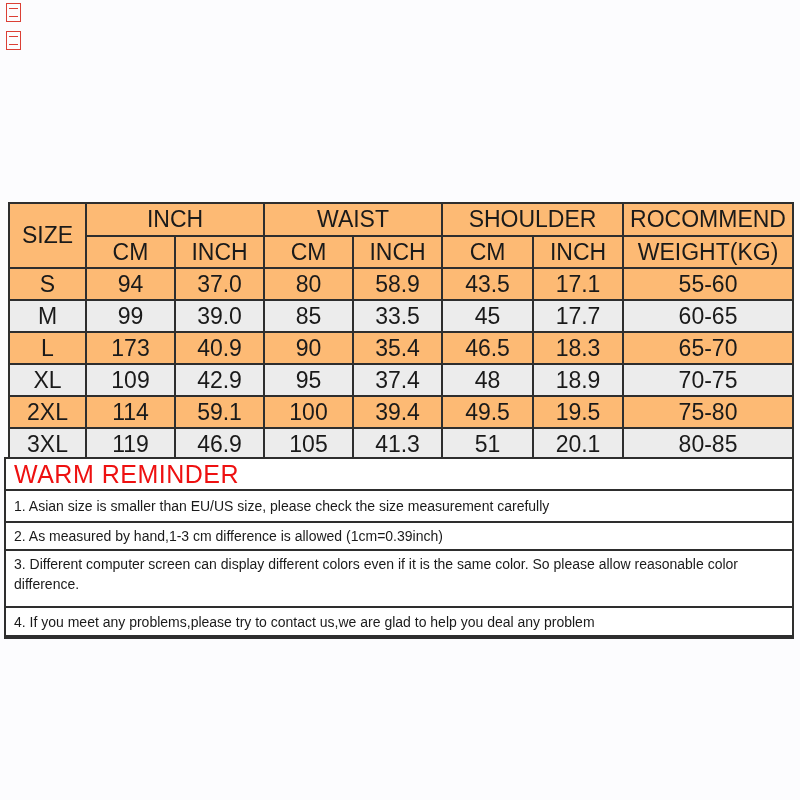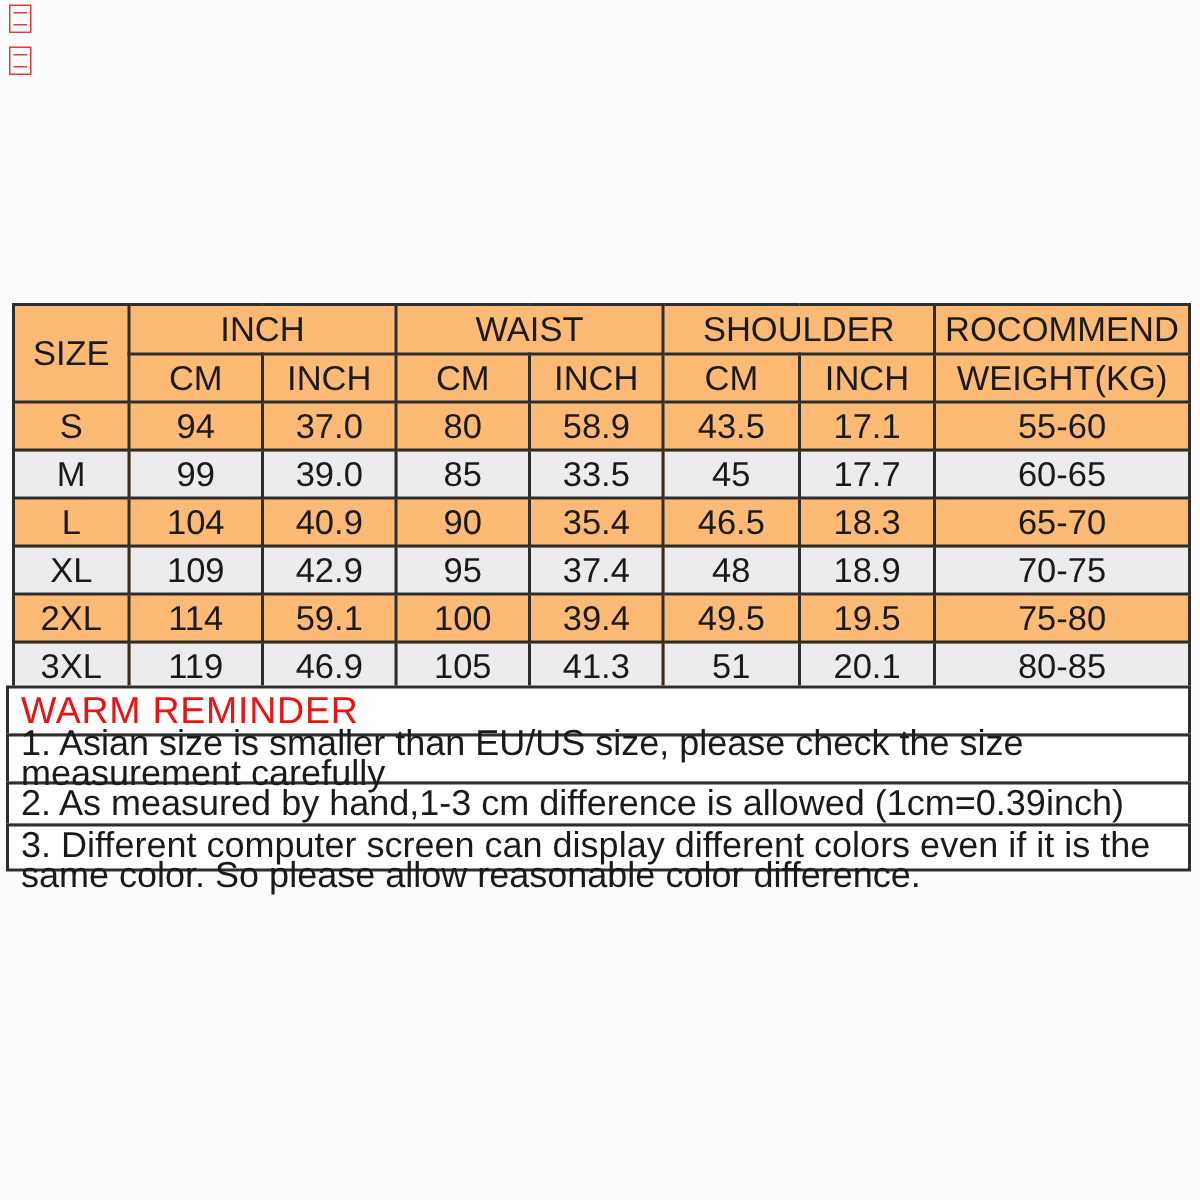--- a/index.html
+++ b/index.html
@@ -45,33 +45,33 @@
   .notes-wrap { position: absolute; left: 4px; top: 457px; width: 790px; }
   .note-box {
     box-sizing: border-box;
     width: 790px;
     border: 2px solid #2e2e2e;
     background: #ffffff;
     margin-top: -2px;
     display: flex;
     align-items: center;
     padding: 0 8px;
-    font-size: 24px;
+    font-size: 14px;
     line-height: 20px;
   }
   .note-box:first-child { margin-top: 0; }
   .note-box.reminder {
     height: 34px;
     color: #ee1111;
     font-size: 25px;
     letter-spacing: 0.5px;
   }
   .note-box.n1 { height: 34px; }
   .note-box.n2 { height: 30px; }
-  .note-box.n3 { height: 32px; display: block; padding-top: 3px; white-space: normal; }
+  .note-box.n3 { height: 59px; display: block; padding-top: 3px; white-space: normal; }
   .note-box.n4 { height: 33px; border-bottom-width: 4px; }
 </style>
 </head>
 <body>
 
 <div class="stamp">
   <div class="stamp-mark"></div>
   <div class="stamp-mark"></div>
 </div>
 
@@ -120,21 +120,21 @@
         <td>99</td>
         <td>39.0</td>
         <td>85</td>
         <td>33.5</td>
         <td>45</td>
         <td>17.7</td>
         <td>60-65</td>
       </tr>
       <tr class="row">
         <td>L</td>
-        <td>104</td>
+        <td>173</td>
         <td>40.9</td>
         <td>90</td>
         <td>35.4</td>
         <td>46.5</td>
         <td>18.3</td>
         <td>65-70</td>
       </tr>
       <tr class="row stripe">
         <td>XL</td>
         <td>109</td>
@@ -175,13 +175,16 @@
   </div>
   <div class="note-box n1">
     <span>1. Asian size is smaller than EU/US size, please check the size measurement carefully</span>
   </div>
   <div class="note-box n2">
     <span>2. As measured by hand,1-3 cm difference is allowed (1cm=0.39inch)</span>
   </div>
   <div class="note-box n3">
     <span>3. Different computer screen can display different colors even if it is the same color. So please allow reasonable color difference.</span>
   </div>
+  <div class="note-box n4">
+    <span>4. If you meet any problems,please try to contact us,we are glad to help you deal any problem</span>
+  </div>
 </div>
 
 </body></html>

